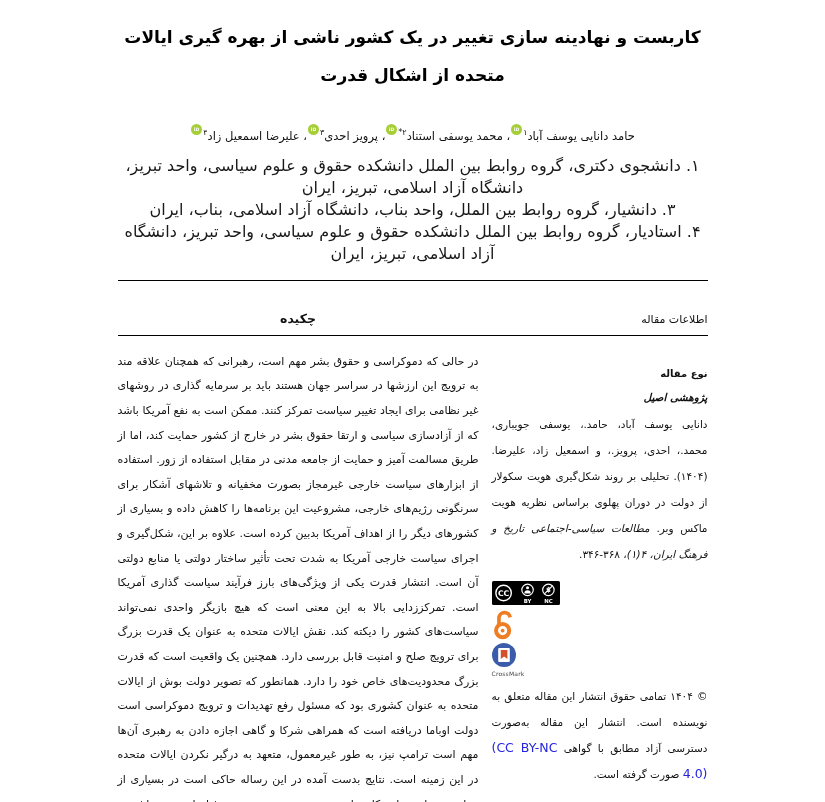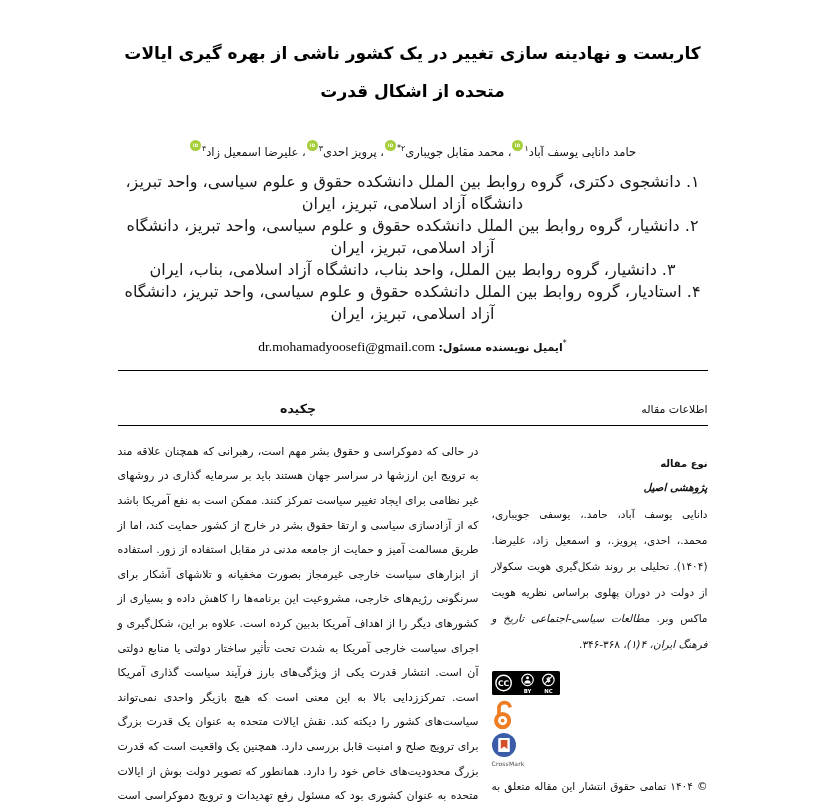--- a/index.html
+++ b/index.html
@@ -1,17 +1,17 @@
 <!DOCTYPE html>
 <html lang="fa" dir="rtl"><head>
 <meta charset="utf-8">
 <style>
   html,body{margin:0;padding:0;background:#ffffff;}
   body{font-family:"DejaVu Sans",sans-serif;color:#111;}
-  .page{width:674px;height:802px;margin:0 auto;padding:30px 42px 0;box-sizing:border-box;
+  .page{width:674px;height:802px;margin:0 auto;padding:14px 42px 0;box-sizing:border-box;
         direction:rtl;overflow:hidden;background:#fff;}
   
   .title{font-size:17px;font-weight:bold;text-align:center;line-height:38px;
          margin:4px auto 0;max-width:700px;color:#000;}
   
   .authors{margin-top:30px;text-align:center;font-size:11.5px;}
   .author{white-space:nowrap;}
   .author sup{font-size:8px;vertical-align:super;}
   .orcid{width:11px;height:11px;vertical-align:super;margin:0 1px;}
   
@@ -60,45 +60,40 @@
 
 <div class="page">
 
   <h1 class="title">کاربست و نهادینه سازی تغییر در یک کشور ناشی از بهره گیری ایالات متحده از اشکال قدرت</h1>
 
   <div class="authors">
     <span class="author"><span>حامد دانایی یوسف آباد</span><sup>۱</sup><svg class="orcid" viewBox="0 0 24 24">
           <circle cx="12" cy="12" r="12" fill="#A6CE39"></circle>
           <text x="12" y="16" text-anchor="middle" font-size="10" font-weight="bold" fill="#fff">iD</text>
         </svg><span>، </span></span>
-    <span class="author"><span>محمد مقابل جویباری</span><sup>۲*</sup><svg class="orcid" viewBox="0 0 24 24">
+    <span class="author"><span>محمد یوسفی استناد</span><sup>۲*</sup><svg class="orcid" viewBox="0 0 24 24">
           <circle cx="12" cy="12" r="12" fill="#A6CE39"></circle>
           <text x="12" y="16" text-anchor="middle" font-size="10" font-weight="bold" fill="#fff">iD</text>
         </svg><span>، </span></span>
     <span class="author"><span>پرویز احدی</span><sup>۳</sup><svg class="orcid" viewBox="0 0 24 24">
           <circle cx="12" cy="12" r="12" fill="#A6CE39"></circle>
           <text x="12" y="16" text-anchor="middle" font-size="10" font-weight="bold" fill="#fff">iD</text>
         </svg><span>، </span></span>
     <span class="author"><span>علیرضا اسمعیل زاد</span><sup>۴</sup><svg class="orcid" viewBox="0 0 24 24">
           <circle cx="12" cy="12" r="12" fill="#A6CE39"></circle>
           <text x="12" y="16" text-anchor="middle" font-size="10" font-weight="bold" fill="#fff">iD</text>
         </svg><span></span></span>
   </div>
 
   <div class="affils">
     <div>۱. دانشجوی دکتری، گروه روابط بین الملل دانشکده حقوق و علوم سیاسی، واحد تبریز، دانشگاه آزاد اسلامی، تبریز، ایران</div>
-    <div>۲. دانشیار، گروه روابط بین الملل دانشکده حقوق و علوم سیاسی، واحد تبریز، دانشگاه آزاد اسلامی، تبریز، ایران</div>
     <div>۳. دانشیار، گروه روابط بین الملل، واحد بناب، دانشگاه آزاد اسلامی، بناب، ایران</div>
     <div>۴. استادیار، گروه روابط بین الملل دانشکده حقوق و علوم سیاسی، واحد تبریز، دانشگاه آزاد اسلامی، تبریز، ایران</div>
   </div>
 
-  <div class="email-line">
-    <sup>*</sup><span class="email-label">ایمیل نویسنده مسئول:</span>
-    <a class="email-value">dr.mohamadyoosefi@gmail.com</a>
-  </div>
 
   <div class="hr"></div>
 
   <div class="row head-row">
     <div class="col-info">
       <span class="info-head">اطلاعات مقاله</span>
     </div>
     <div class="col-abs">
       <span class="abs-head">چکیده</span>
     </div>

